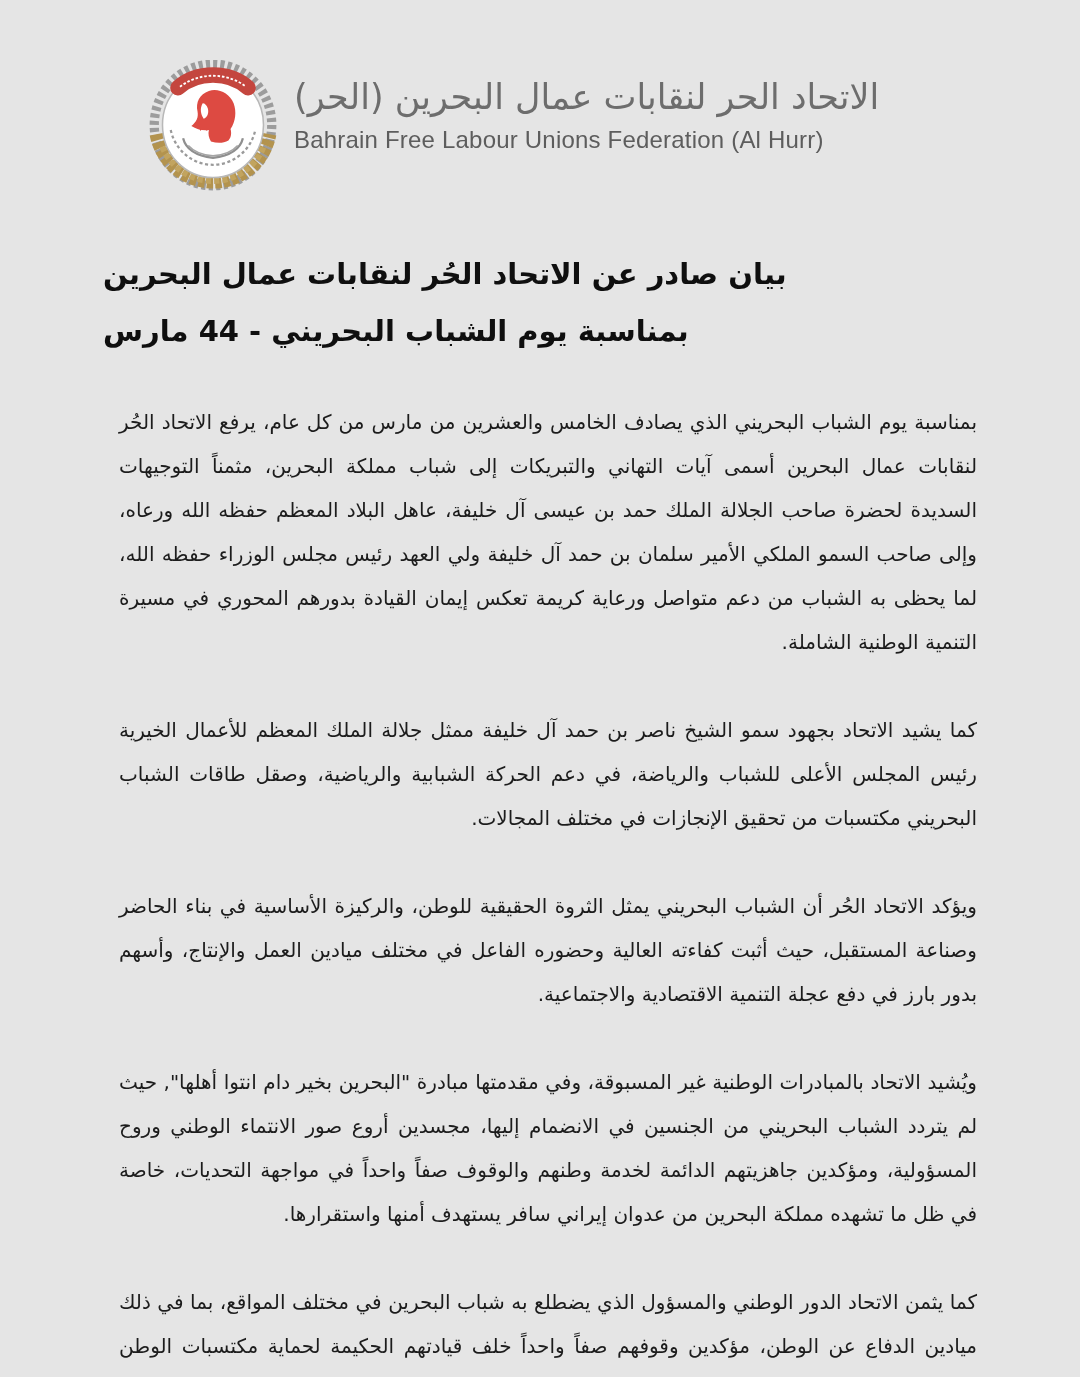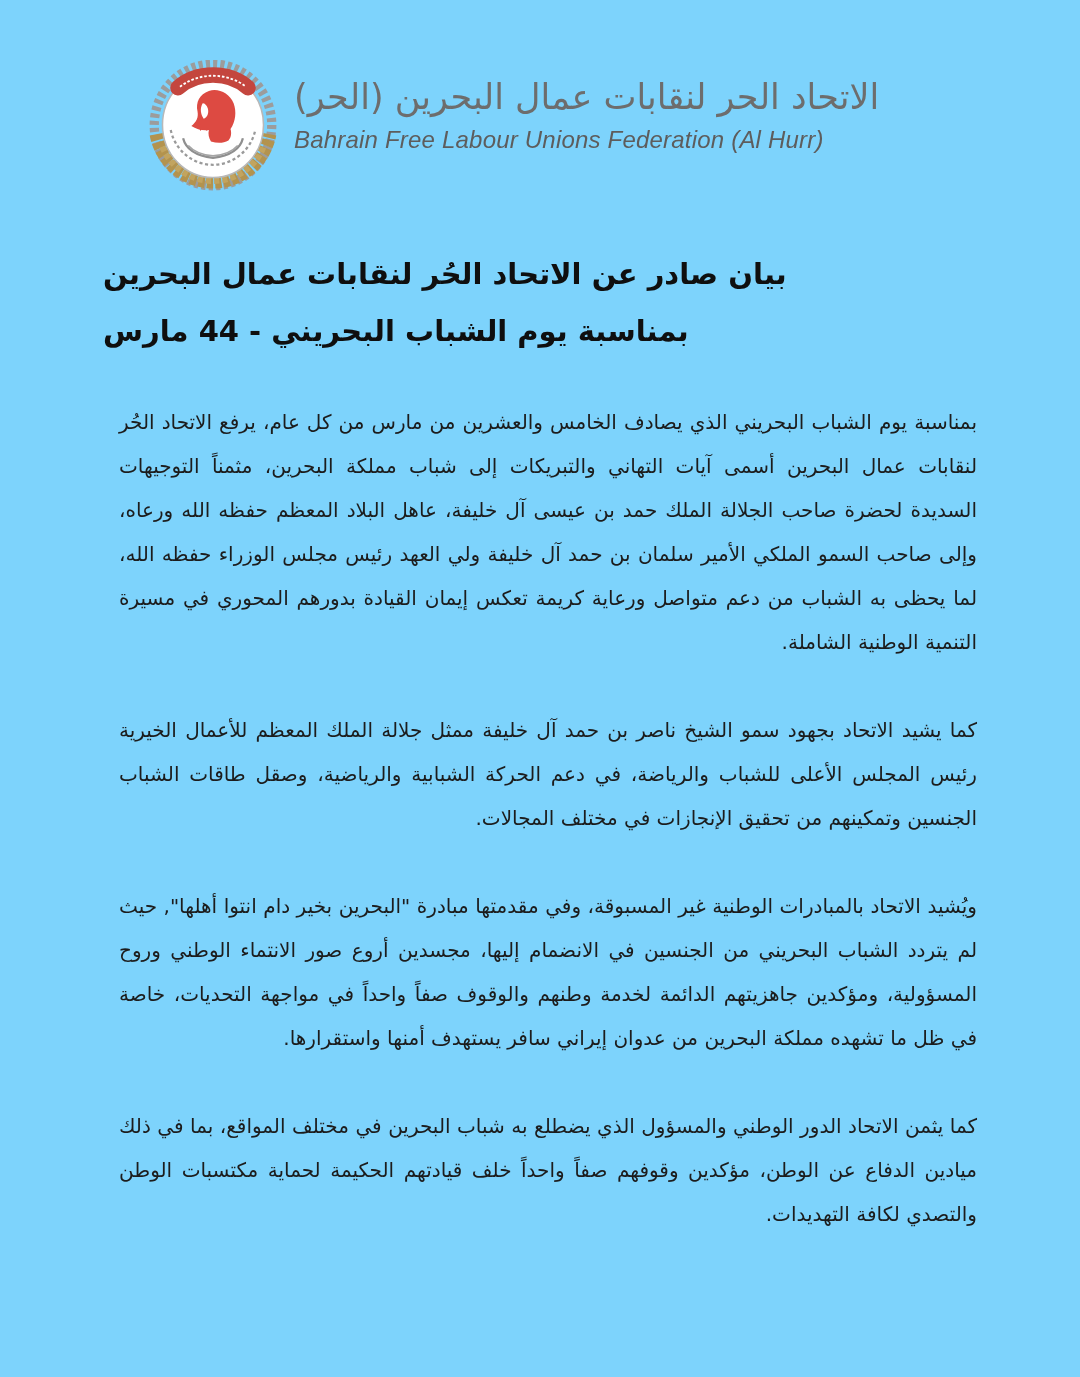--- a/index.html
+++ b/index.html
@@ -2,21 +2,21 @@
 <html lang="ar"><head>
 <meta charset="utf-8">
 <style>
   * { margin: 0; padding: 0; box-sizing: border-box; }
   html, body { background: #ffffff; }
   .page {
     position: relative;
     width: 1080px;
     height: 1377px;
     margin: 0 auto;
-    background: #7dd3fc;
+    background: #e5e5e5;
     overflow: hidden;
     font-family: "DejaVu Sans", sans-serif;
   }
 
   
   .header {
     position: absolute;
     top: 60px;
     left: 146px;
     display: flex;
@@ -37,21 +37,20 @@
     font-family: "DejaVu Sans", sans-serif;
     white-space: nowrap;
   }
   .org-name-en {
     font-size: 24px;
     line-height: 32px;
     color: #5d5d5d;
     font-family: "Liberation Sans", sans-serif;
     letter-spacing: 0.2px;
     white-space: nowrap;
-    font-style: italic;
   }
 
   
   .title-block {
     position: absolute;
     top: 246px;
     left: 103px;
     width: 874px;
     direction: rtl;
     text-align: left;
@@ -126,18 +125,19 @@
     </div>
   </div>
 
   <div class="title-block">
     <div>بيان صادر عن الاتحاد الحُر لنقابات عمال البحرين</div>
     <div>بمناسبة يوم الشباب البحريني - 44 مارس</div>
   </div>
 
   <div class="body-text">
     <p>بمناسبة يوم الشباب البحريني الذي يصادف الخامس والعشرين من مارس من كل عام، يرفع الاتحاد الحُر لنقابات عمال البحرين أسمى آيات التهاني والتبريكات إلى شباب مملكة البحرين، مثمناً التوجيهات السديدة لحضرة صاحب الجلالة الملك حمد بن عيسى آل خليفة، عاهل البلاد المعظم حفظه الله ورعاه، وإلى صاحب السمو الملكي الأمير سلمان بن حمد آل خليفة ولي العهد رئيس مجلس الوزراء حفظه الله، لما يحظى به الشباب من دعم متواصل ورعاية كريمة تعكس إيمان القيادة بدورهم المحوري في مسيرة التنمية الوطنية الشاملة.</p>
-    <p>كما يشيد الاتحاد بجهود سمو الشيخ ناصر بن حمد آل خليفة ممثل جلالة الملك المعظم للأعمال الخيرية رئيس المجلس الأعلى للشباب والرياضة، في دعم الحركة الشبابية والرياضية، وصقل طاقات الشباب الجنسين وتمكينهم من تحقيق الإنجازات في مختلف المجالات.</p>
+    <p>كما يشيد الاتحاد بجهود سمو الشيخ ناصر بن حمد آل خليفة ممثل جلالة الملك المعظم للأعمال الخيرية رئيس المجلس الأعلى للشباب والرياضة، في دعم الحركة الشبابية والرياضية، وصقل طاقات الشباب البحريني مكتسبات من تحقيق الإنجازات في مختلف المجالات.</p>
+    <p>ويؤكد الاتحاد الحُر أن الشباب البحريني يمثل الثروة الحقيقية للوطن، والركيزة الأساسية في بناء الحاضر وصناعة المستقبل، حيث أثبت كفاءته العالية وحضوره الفاعل في مختلف ميادين العمل والإنتاج، وأسهم بدور بارز في دفع عجلة التنمية الاقتصادية والاجتماعية.</p>
     <p>ويُشيد الاتحاد بالمبادرات الوطنية غير المسبوقة، وفي مقدمتها مبادرة "البحرين بخير دام انتوا أهلها", حيث لم يتردد الشباب البحريني من الجنسين في الانضمام إليها، مجسدين أروع صور الانتماء الوطني وروح المسؤولية، ومؤكدين جاهزيتهم الدائمة لخدمة وطنهم والوقوف صفاً واحداً في مواجهة التحديات، خاصة في ظل ما تشهده مملكة البحرين من عدوان إيراني سافر يستهدف أمنها واستقرارها.</p>
     <p>كما يثمن الاتحاد الدور الوطني والمسؤول الذي يضطلع به شباب البحرين في مختلف المواقع، بما في ذلك ميادين الدفاع عن الوطن، مؤكدين وقوفهم صفاً واحداً خلف قيادتهم الحكيمة لحماية مكتسبات الوطن والتصدي لكافة التهديدات.</p>
   </div>
 
 </div>
 
 </body></html>

